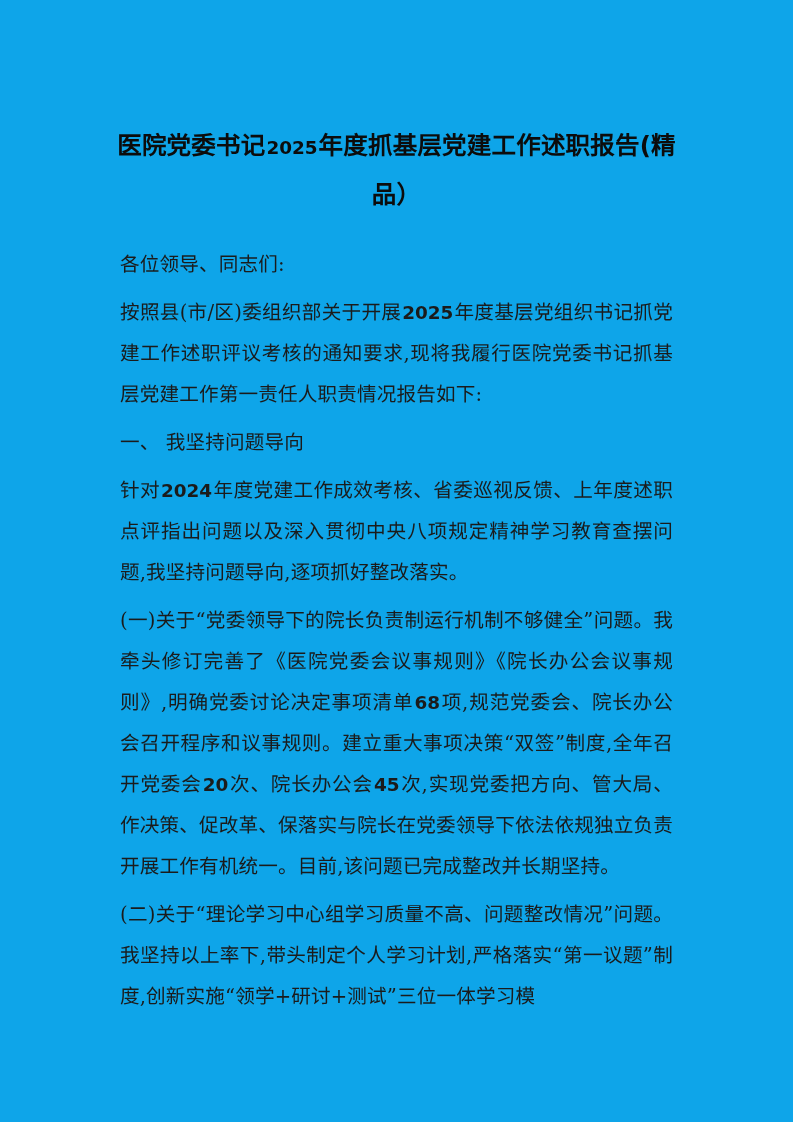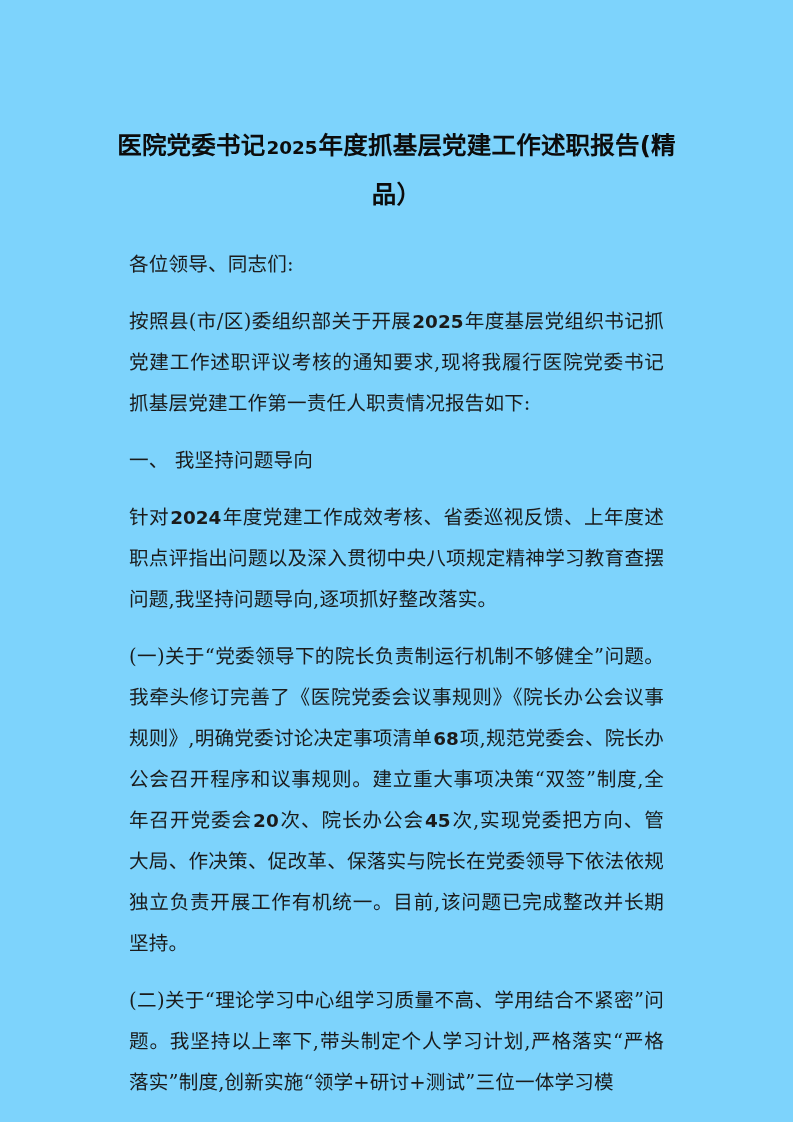--- a/index.html
+++ b/index.html
@@ -14,21 +14,21 @@
     overflow: hidden;
     font-family: "Liberation Serif", "DejaVu Serif", serif;
     color: #111111;
     -webkit-font-smoothing: antialiased;
   }
 
   .page {
     position: relative;
     width: 793px;
     height: 1122px;
-    background: #7dd3fc;
+    background: #0ea5e9;
     box-sizing: border-box;
     padding: 0;
   }
 
   .content {
     position: absolute;
     left: 113px;
     top: 0;
     width: 567px;
   }
@@ -46,21 +46,21 @@
     color: #0c0c0c;
     word-break: break-all;
   }
 
   
   .body-block {
     margin-top: 26px;
   }
 
   p.para {
-    margin: 16px;
+    margin: 7px;
     font-family: "DejaVu Serif", "Liberation Serif", serif;
     font-size: 19.6px;
     line-height: 41px;
     text-align: justify;
     text-align-last: left;
     text-justify: inter-character;
     color: #1b1b1b;
     word-break: break-all;
     letter-spacing: 0.15px;
   }
@@ -91,17 +91,17 @@
       <p class="para">各位领导、同志们:</p>
 
       <p class="para">按照县(市/区)委组织部关于开展<span class="num">2025</span>年度基层党组织书记抓党建工作述职评议考核的通知要求,现将我履行医院党委书记抓基层党建工作第一责任人职责情况报告如下:</p>
 
       <p class="para heading">一、 我坚持问题导向</p>
 
       <p class="para">针对<span class="num">2024</span>年度党建工作成效考核、省委巡视反馈、上年度述职点评指出问题以及深入贯彻中央八项规定精神学习教育查摆问题,我坚持问题导向,逐项抓好整改落实。</p>
 
       <p class="para">(一)关于“党委领导下的院长负责制运行机制不够健全”问题。我牵头修订完善了《医院党委会议事规则》《院长办公会议事规则》,明确党委讨论决定事项清单<span class="num">68</span>项,规范党委会、院长办公会召开程序和议事规则。建立重大事项决策“双签”制度,全年召开党委会<span class="num">20</span>次、院长办公会<span class="num">45</span>次,实现党委把方向、管大局、作决策、促改革、保落实与院长在党委领导下依法依规独立负责开展工作有机统一。目前,该问题已完成整改并长期坚持。</p>
 
-      <p class="para">(二)关于“理论学习中心组学习质量不高、学用结合不紧密”问题。我坚持以上率下,带头制定个人学习计划,严格落实“严格落实”制度,创新实施“领学+研讨+测试”三位一体学习模</p>
+      <p class="para">(二)关于“理论学习中心组学习质量不高、问题整改情况”问题。我坚持以上率下,带头制定个人学习计划,严格落实“第一议题”制度,创新实施“领学+研讨+测试”三位一体学习模</p>
 
     </div>
   </div>
 </div>
 
 </body></html>

